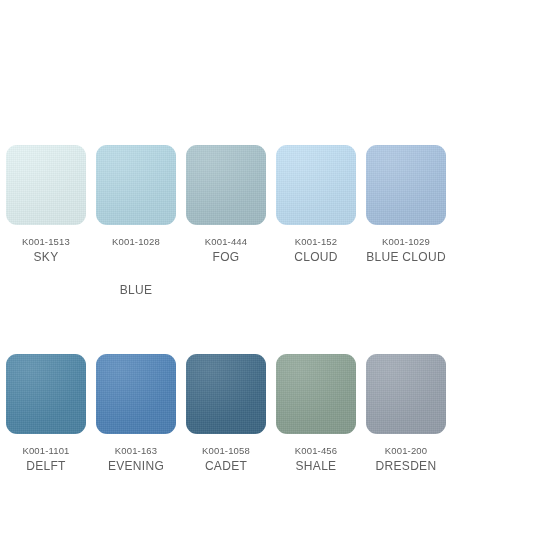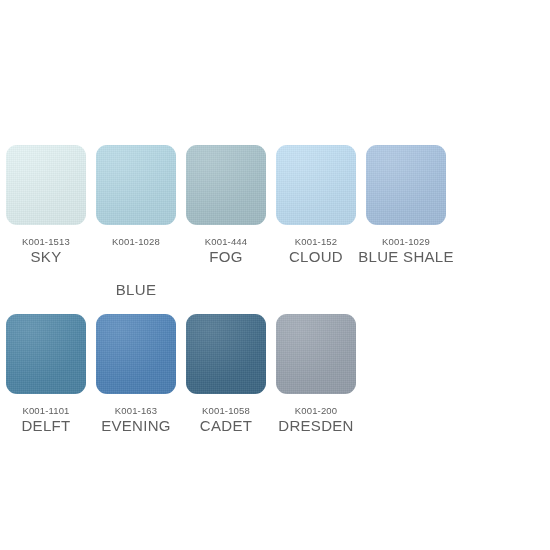--- a/index.html
+++ b/index.html
@@ -17,20 +17,21 @@
 
   .palette-sheet {
     width: 550px;
     height: 540px;
     box-sizing: border-box;
     background: #ffffff;
     display: flex;
     flex-direction: column;
     justify-content: flex-start;
     padding-top: 145px;
+    gap: 40px;
   }
 
   .swatch-row {
     display: flex;
     flex-direction: row;
     justify-content: flex-start;
     padding-left: 6px;
   }
   .swatch-row + .swatch-row {
     margin-top: 18px;
@@ -79,21 +80,21 @@
     margin-top: 11px;
     font-size: 9.5px;
     line-height: 12px;
     color: #5e5e5e;
     letter-spacing: 0.15px;
     white-space: nowrap;
     text-align: center;
   }
   .swatch-name {
     margin-top: 3px;
-    font-size: 15px;
+    font-size: 12px;
     line-height: 12px;
     color: #5e5e5e;
     letter-spacing: 0.3px;
     white-space: nowrap;
     text-align: center;
   }
 </style>
 </head>
 <body style="background: rgb(255, 255, 255);">
 
@@ -116,40 +117,45 @@
       <div class="swatch-name" style="color: rgb(94, 94, 94);">FOG</div>
     </div>
     <div class="swatch-cell">
       <div class="swatch-chip" style="background-color: rgb(191, 223, 245);"></div>
       <div class="swatch-code" style="color: rgb(94, 94, 94);">K001-152</div>
       <div class="swatch-name" style="color: rgb(94, 94, 94);">CLOUD</div>
     </div>
     <div class="swatch-cell">
       <div class="swatch-chip" style="background-color: rgb(168, 196, 226);"></div>
       <div class="swatch-code" style="color: rgb(94, 94, 94);">K001-1029</div>
-      <div class="swatch-name" style="color: rgb(94, 94, 94);">BLUE SHALE</div>
+      <div class="swatch-name" style="color: rgb(94, 94, 94);">BLUE CLOUD</div>
     </div>
   </div>
 
   <div class="swatch-row">
     <div class="swatch-cell">
       <div class="swatch-chip" style="background-color: rgb(77, 135, 168);"></div>
       <div class="swatch-code" style="color: rgb(94, 94, 94); text-align: right;">K001-1101</div>
       <div class="swatch-name" style="color: rgb(94, 94, 94);">DELFT</div>
     </div>
     <div class="swatch-cell">
       <div class="swatch-chip" style="background-color: rgb(78, 132, 186);"></div>
       <div class="swatch-code" style="color: rgb(94, 94, 94);">K001-163</div>
       <div class="swatch-name" style="color: rgb(94, 94, 94);">EVENING</div>
     </div>
     <div class="swatch-cell">
       <div class="swatch-chip" style="background-color: rgb(63, 107, 137);"></div>
       <div class="swatch-code" style="color: rgb(94, 94, 94);">K001-1058</div>
       <div class="swatch-name" style="color: rgb(94, 94, 94);">CADET</div>
     </div>
     <div class="swatch-cell">
+      <div class="swatch-chip" style="background-color: rgb(139, 163, 148);"></div>
+      <div class="swatch-code" style="color: rgb(94, 94, 94);">K001-456</div>
+      <div class="swatch-name" style="color: rgb(94, 94, 94);">SHALE</div>
+    </div>
+    <div class="swatch-cell">
       <div class="swatch-chip" style="background-color: rgb(154, 164, 176);"></div>
       <div class="swatch-code" style="color: rgb(94, 94, 94);">K001-200</div>
       <div class="swatch-name" style="color: rgb(94, 94, 94);">DRESDEN</div>
     </div>
   </div>
 
 </div>
 
 </body></html>

